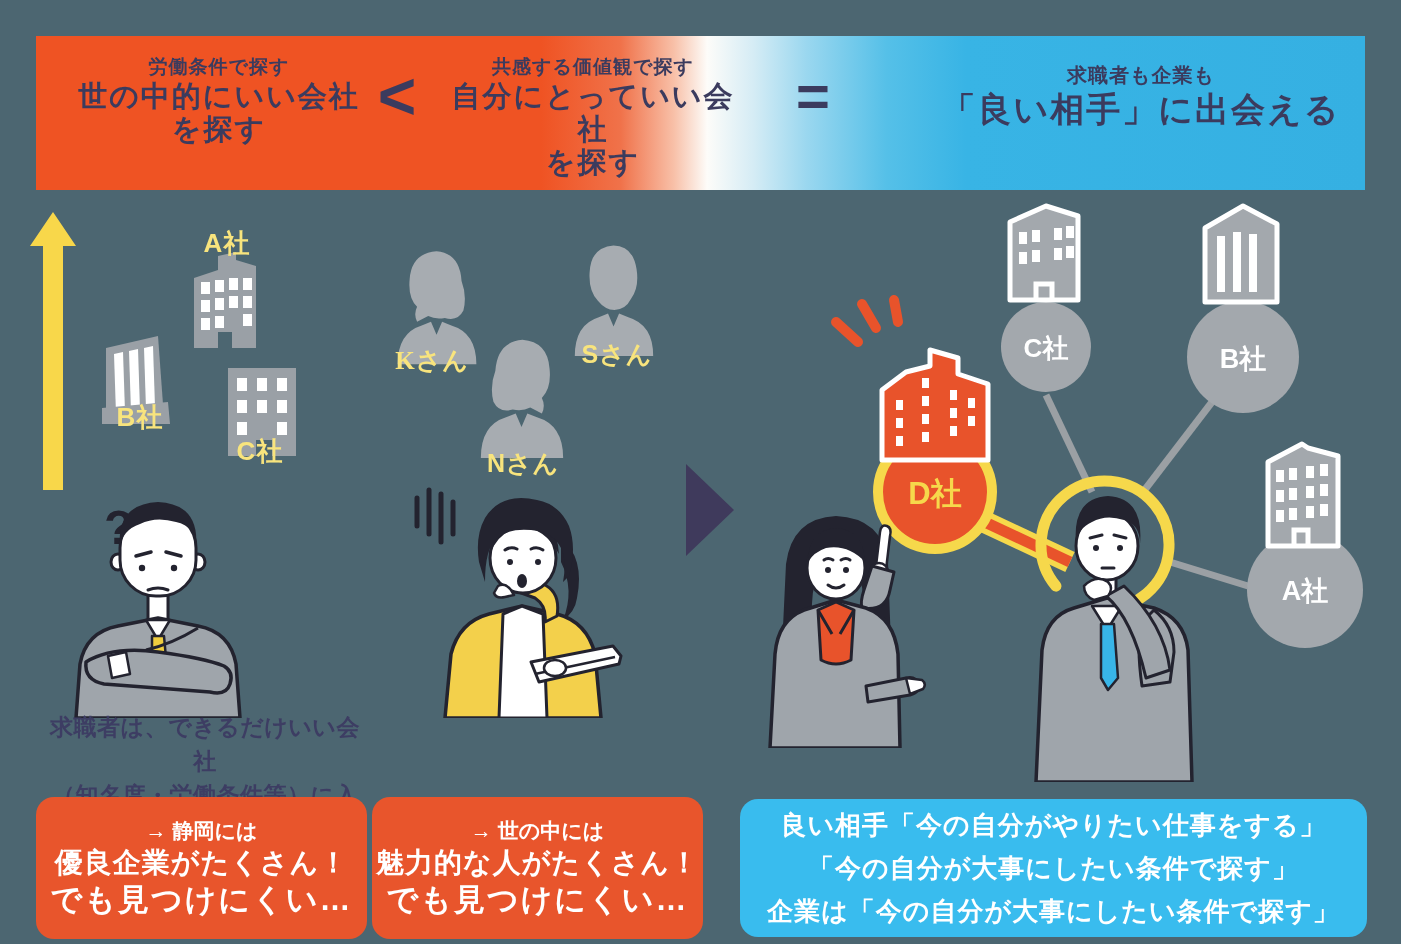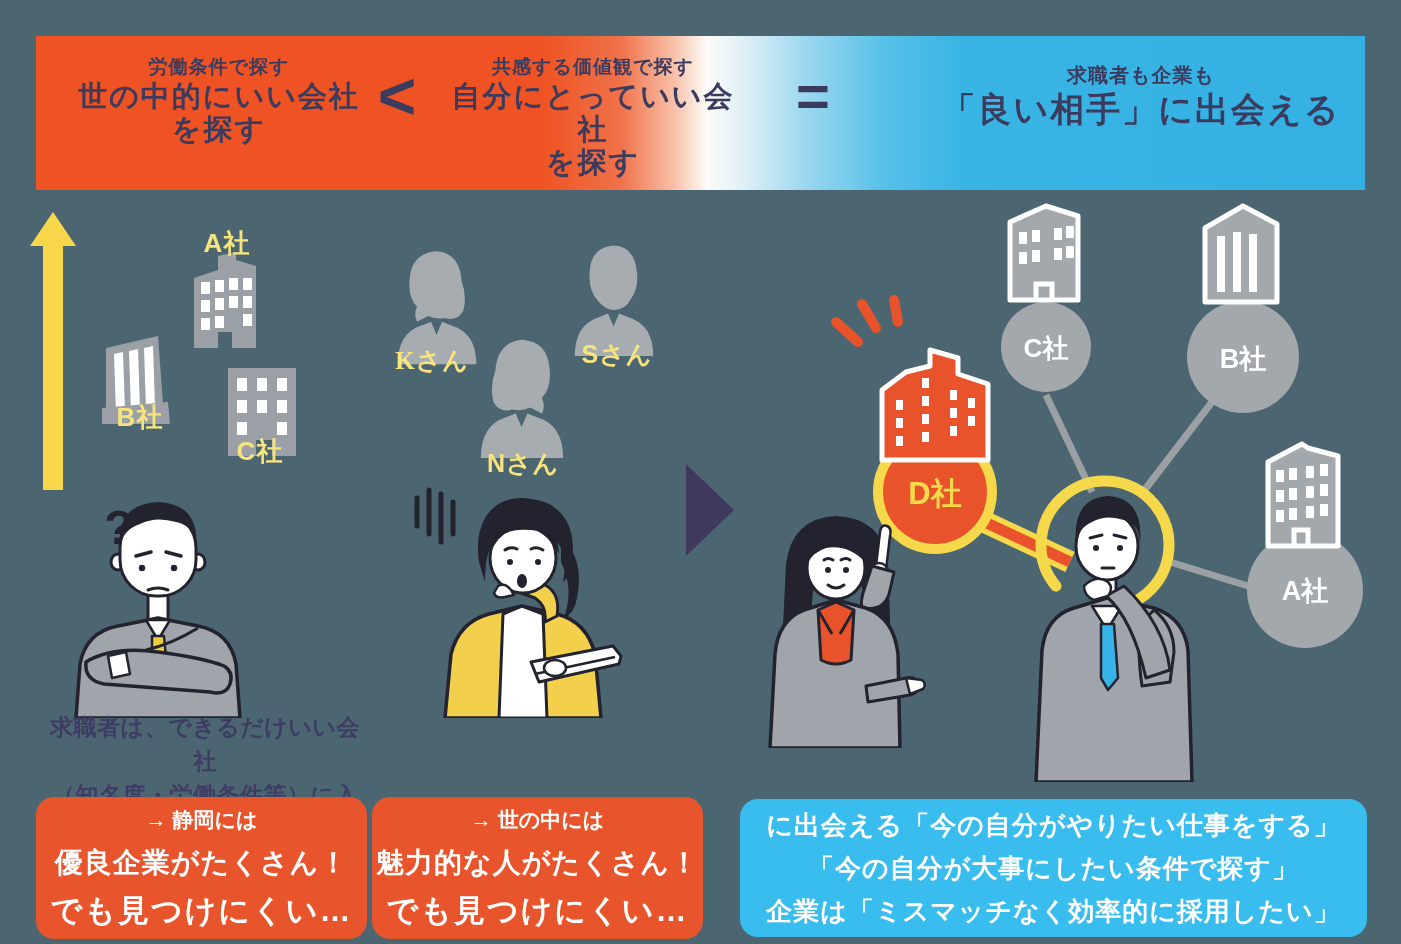--- a/index.html
+++ b/index.html
@@ -46,21 +46,21 @@
     border-bottom:46px solid transparent;
     border-left:48px solid #3f3a5c;
   }
 
   
   .result-box {
     position:absolute; border-radius:18px; color:#ffffff;
     display:flex; flex-direction:column; justify-content:center;
     align-items:center; text-align:center; font-weight:bold;
   }
-  #box1, #box2 { background:#e8552c; width:331px; height:142px; top:797px;gap:11px; }
+  #box1, #box2 { background:#e8552c; width:331px; height:142px; top:797px; }
   #box1 { left:36px; } #box2 { left:372px; }
   .rb-l1 { font-size:21px; line-height:30px; }
   .rb-l2 { font-size:28px; line-height:34px; letter-spacing:1px; }
   .rb-l3 { font-size:31px; line-height:40px; letter-spacing:2px; }
   #box3 {
     background:#39bcee; left:740px; top:799px; width:627px; height:138px;
   }
   #box3 div { font-size:26px; line-height:43px; letter-spacing:1px; }
 
   svg { display:block; }
@@ -343,18 +343,18 @@
     <div class="rb-l3">でも見つけにくい…</div>
   </div>
 
   <div id="box2" class="result-box">
     <div class="rb-l1">→ 世の中には</div>
     <div class="rb-l2">魅力的な人がたくさん！</div>
     <div class="rb-l3">でも見つけにくい…</div>
   </div>
 
   <div id="box3" class="result-box">
-    <div>に出会える「今の自分がやりたい仕事をする」</div>
+    <div>良い相手「今の自分がやりたい仕事をする」</div>
     <div>「今の自分が大事にしたい条件で探す」</div>
-    <div>企業は「ミスマッチなく効率的に採用したい」</div>
+    <div>企業は「今の自分が大事にしたい条件で探す」</div>
   </div>
 
 </div>
 
 </body></html>

